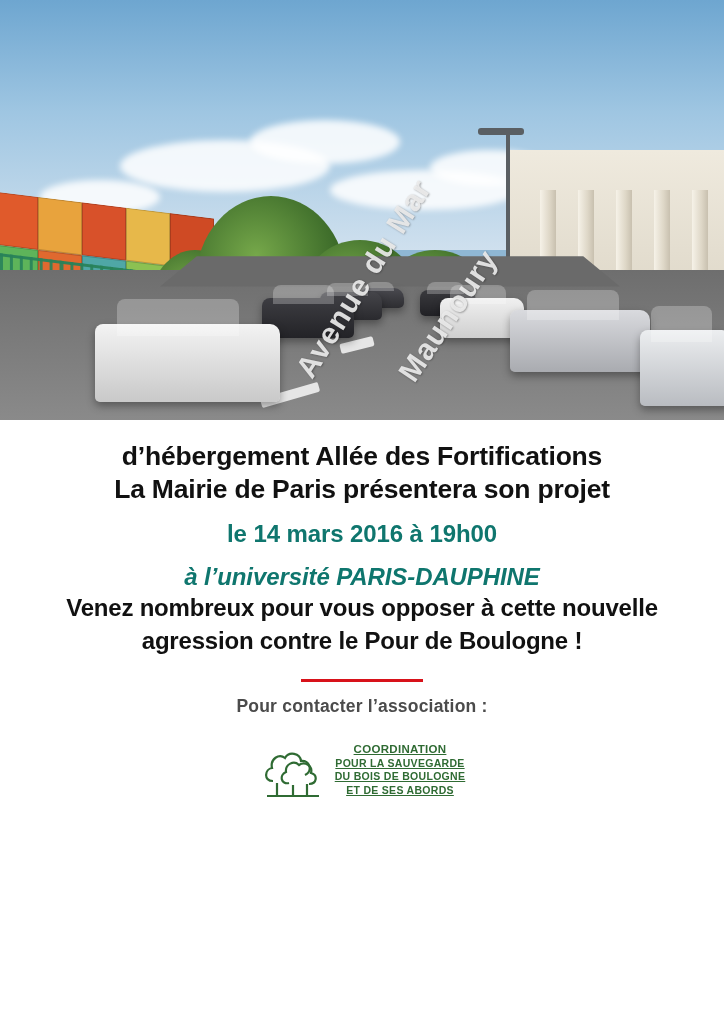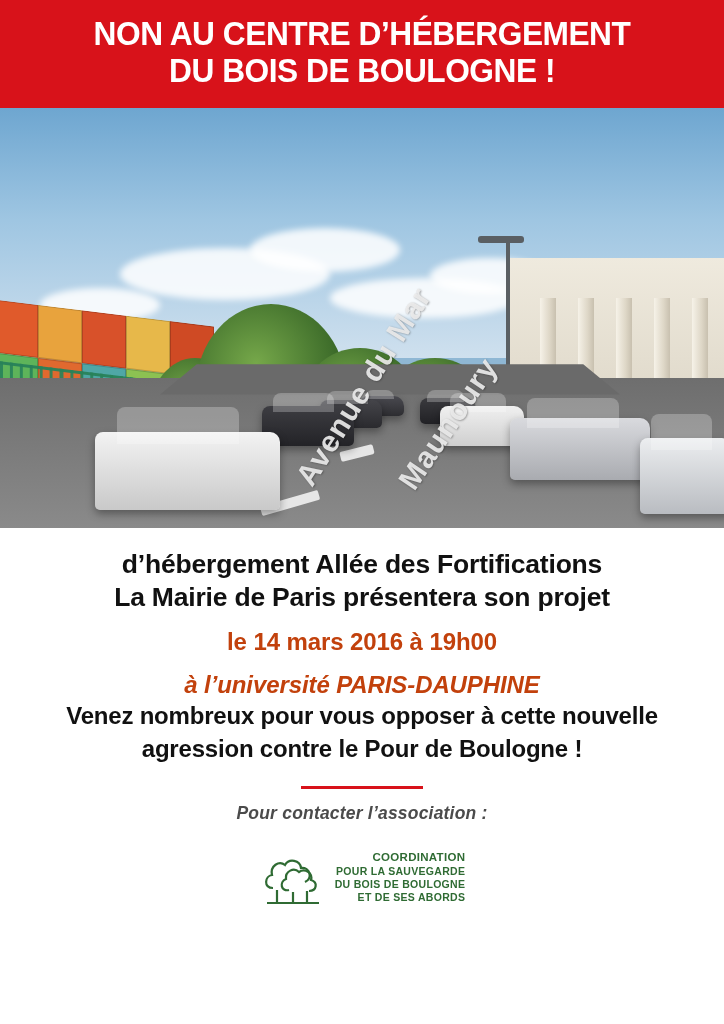--- a/index.html
+++ b/index.html
@@ -228,21 +228,21 @@
   }
   .headline {
     font-size: 26.5px;
     font-weight: bold;
     line-height: 1.26;
     color: #111111;
     letter-spacing: -0.2px;
   }
   .date-block {
     margin-top: 11px;
-    color: #c2410c;
+    color: #0f766e;
     font-weight: bold;
     font-size: 24px;
     line-height: 1.3;
     letter-spacing: -0.1px;
   }
   .callout {
     font-size: 24px;
     font-weight: bold;
     line-height: 1.3;
     color: #111111;
@@ -252,58 +252,54 @@
     width: 122px;
     height: 3px;
     background: #d8121a;
     margin: 22px auto 14px auto;
   }
   .contact-label {
     font-size: 17.5px;
     font-weight: bold;
     color: #4b4b4b;
     letter-spacing: 0.2px;
-    font-style: italic;
   }
   .contact-mail {
     margin-top: 7px;
     font-size: 20px;
     font-weight: bold;
     color: #2b2b2b;
   }
 
   
   .logo-wrap {
     margin-top: 22px;
     display: flex;
     align-items: center;
     justify-content: center;
     gap: 10px;
   }
   .logo-mark { width: 66px; height: 62px; }
   .logo-text {
-    text-align: right;
+    text-align: center;
     color: #2f6b33;
     font-size: 10.5px;
     font-weight: bold;
     line-height: 1.28;
     letter-spacing: 0.3px;
     text-transform: uppercase;
+    text-decoration: underline;
   }
   .logo-text .l1 { font-size: 11.5px; }
 </style>
 </head>
 <body>
 
 <div class="poster">
 
-  <div class="banner">
-    <div class="banner-line">NON AU CENTRE D’HÉBERGEMENT</div>
-    <div class="banner-line">DU BOIS DE BOULOGNE !</div>
-  </div>
 
   <div class="photo">
     <div class="sky"></div>
     <div class="cloud c1"></div>
     <div class="cloud c2"></div>
     <div class="cloud c3"></div>
     <div class="cloud c4"></div>
     <div class="cloud c5"></div>
 
     <div class="bld-roof"></div>

